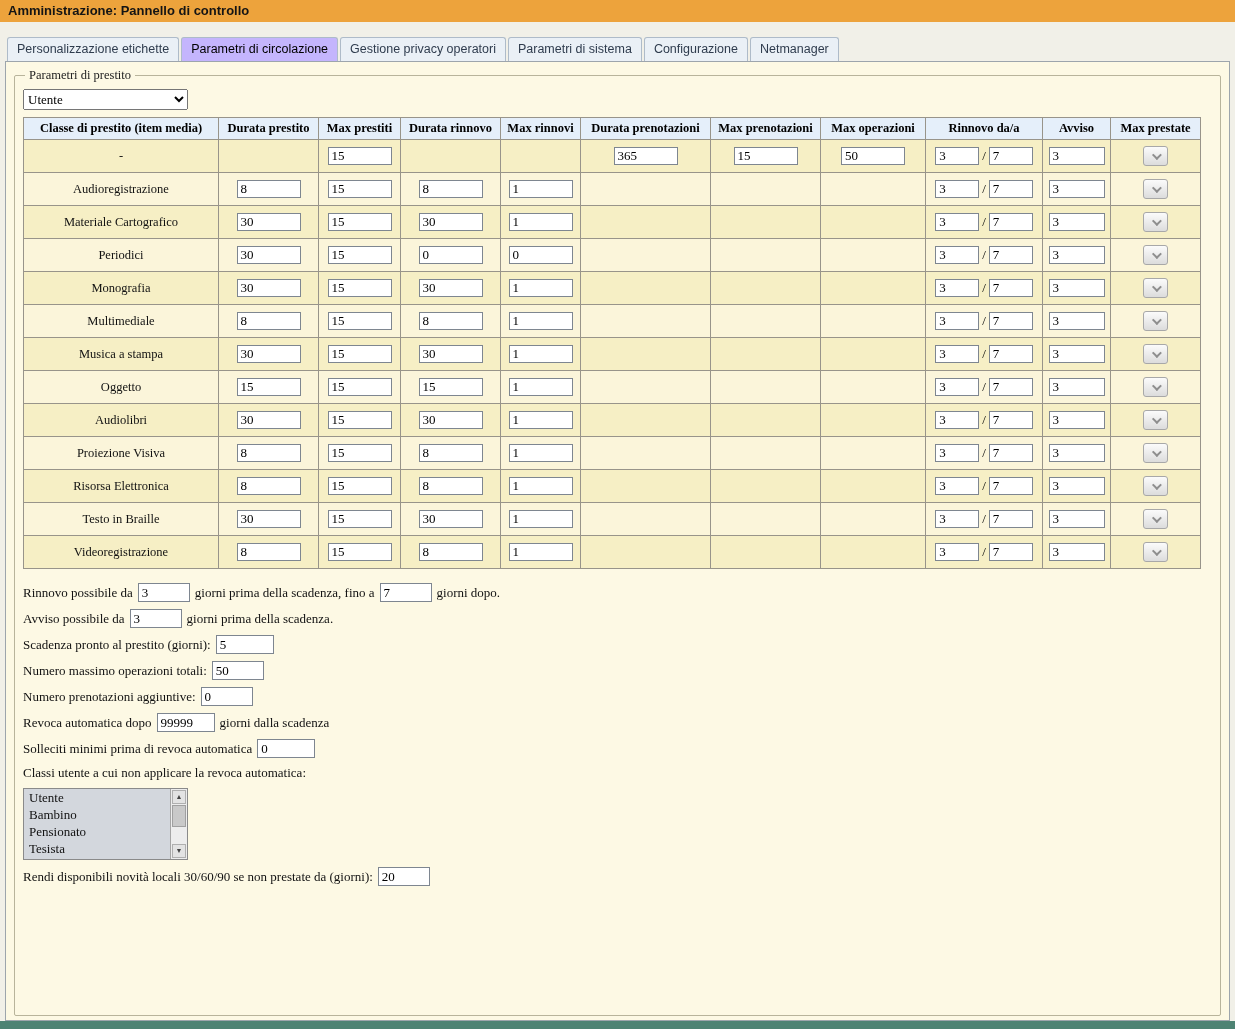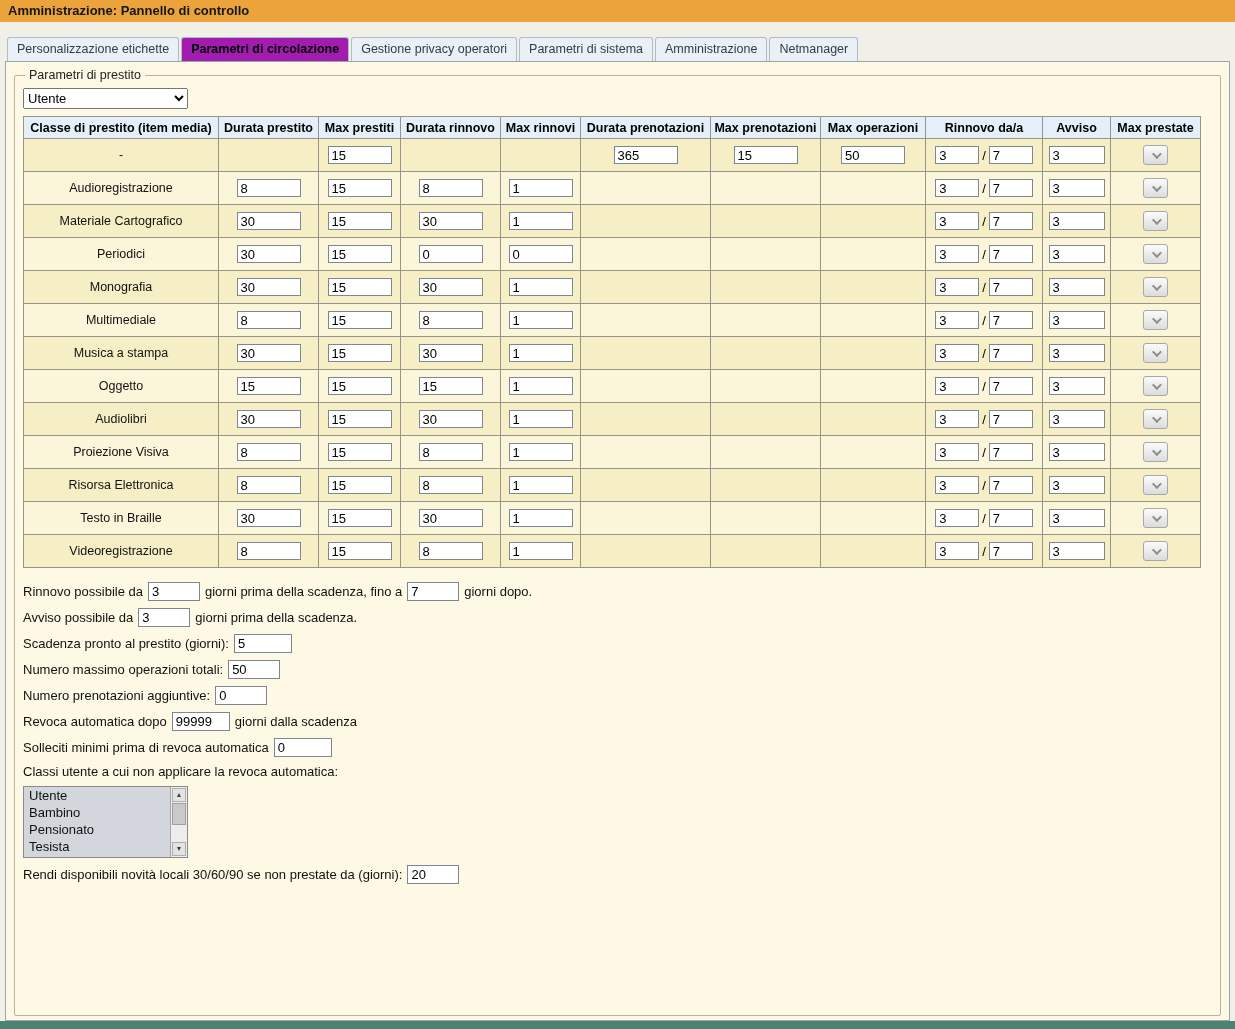--- a/index.html
+++ b/index.html
@@ -3,24 +3,24 @@
 <meta charset="utf-8">
 <style>
   * { margin:0; padding:0; box-sizing:border-box; }
   html, body { width:1235px; height:1029px; overflow:hidden; }
   body { font-family:"Liberation Sans", sans-serif; background:#F1F0E8; display:flex; flex-direction:column; }
 
   .titlebar { flex:none; height:22px; background:#EDA33C; padding:3px 8px; font-size:13px; font-weight:bold; color:#141414; }
 
   .tabbar { flex:none; margin:0 5px; padding:15px 2px 0 2px; border-bottom:1px solid #9DA5AC; display:flex; align-items:flex-end; gap:2px; }
   .tab { padding:4px 9px 5px; font-size:12.5px; color:#2F3C4E; background:#EAF0F6; border:1px solid #AEBBC9; border-bottom:none; border-radius:3px 3px 0 0; cursor:pointer; white-space:nowrap; }
-  .tab.active { background:#a21caf; color:#000; font-weight:bold; }
+  .tab.active { background:#c4b5fd; color:#000; font-weight:normal; }
 
   .panel { flex:1; margin:0 5px; background:#FDF9E4; border:1px solid #9DA5AC; border-top:none; padding:6px 8px 4px; overflow:hidden; }
-  .loan-fieldset { border:1px solid #B8B49B; border-radius:2px; padding:4px 8px 6px; height:100%; }
+  .loan-fieldset { border:1px solid #B8B49B; border-radius:2px; padding:4px 8px 6px; height:100%;font-family:Liberation Serif, serif; }
   legend { font-size:12.5px; color:#222; padding:0 4px; margin-left:2px; }
 
   .user-select { width:165px; height:21px; font-size:13px; font-family:inherit; margin:2px 0 7px; }
 
   table { border-collapse:collapse; table-layout:fixed; width:1177px; }
   th, td { border:1px solid #98948A; text-align:center; vertical-align:middle; font-size:12.5px; overflow:hidden; }
   thead th { background:#E5EFFA; font-weight:bold; height:22px; padding:2px 1px; }
   tbody tr { height:33px; }
   tbody tr.dark { background:#F6EFC5; }
   tbody tr.light { background:#FBF5DA; }
@@ -55,21 +55,21 @@
 
 <div class="titlebar">
   <span>Amministrazione: Pannello di controllo</span>
 </div>
 
 <div class="tabbar">
     <div class="tab">Personalizzazione etichette</div>
     <div class="tab active">Parametri di circolazione</div>
     <div class="tab">Gestione privacy operatori</div>
     <div class="tab">Parametri di sistema</div>
-    <div class="tab">Amministrazione</div>
+    <div class="tab">Configurazione</div>
     <div class="tab">Netmanager</div>
   </div>
 
 <div class="panel">
   <fieldset class="loan-fieldset">
     <legend>Parametri di prestito</legend>
 
     <select class="user-select">
       <option>Utente</option>
     </select>

